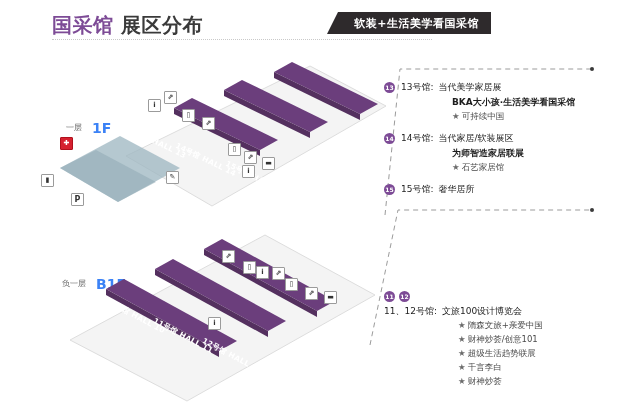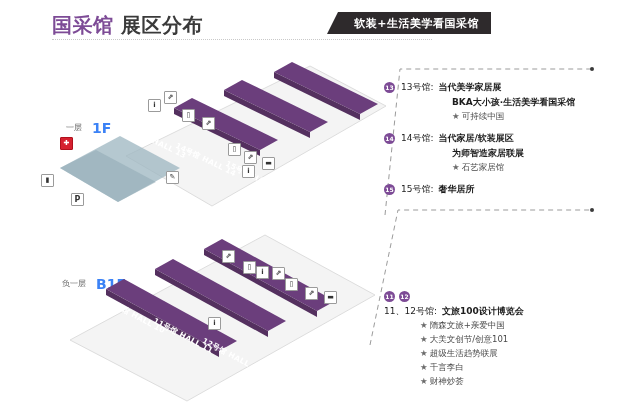--- a/index.html
+++ b/index.html
@@ -54,27 +54,27 @@
   .entry{position:relative;margin-bottom:4px;}
   .row{display:flex;align-items:flex-start;}
   .dot{flex:0 0 auto;width:11px;height:11px;border-radius:50%;
        background:#7d4b96;color:#fff;font-size:6px;font-weight:bold;
        display:flex;align-items:center;justify-content:center;
        margin-top:1px;margin-right:6px;line-height:1;}
   .dots2{display:flex;margin-bottom:3px;}
   .dots2 .dot{margin-right:4px;}
   .hname{flex:0 0 auto;font-size:9px;font-weight:normal;color:#1d1d1d;
          white-space:nowrap;margin-right:5px;}
-  .hdesc{font-size:9px;font-weight:bold;color:#1d1d1d;white-space:nowrap;}
+  .hdesc{font-size:9px;font-weight:normal;color:#1d1d1d;white-space:nowrap;}
   .sub{font-size:9px;font-weight:bold;color:#1d1d1d;white-space:nowrap;
        margin-left:68px;margin-top:2px;}
   .star{font-size:8.5px;color:#4a4a4a;white-space:nowrap;
         margin-left:68px;margin-top:2px;}
   .star .s{color:#6b6b6b;margin-right:2px;}
-  .wide .sub,.wide .star{margin-left:36px;}
+  .wide .sub,.wide .star{margin-left:74px;}
 </style>
 </head>
 <body>
 
 <div id="page">
 
   <div class="header">
     <div class="title">
       <span class="t-accent">国采馆</span>
       <span class="t-main">展区分布</span>
@@ -199,21 +199,21 @@
       <div class="entry">
         <div class="dots2">
           <span class="dot">11</span>
           <span class="dot">12</span>
         </div>
         <div class="row">
           <span class="hname">11、12号馆:</span>
           <span class="hdesc">文旅100设计博览会</span>
         </div>
         <div class="star"><span class="s">★</span><span>隋森文旅+亲爱中国</span></div>
-        <div class="star"><span class="s">★</span><span>大美文创节/创意101</span></div>
+        <div class="star"><span class="s">★</span><span>财神炒荟/创意101</span></div>
         <div class="star"><span class="s">★</span><span>超级生活趋势联展</span></div>
         <div class="star"><span class="s">★</span><span>千言李白</span></div>
         <div class="star"><span class="s">★</span><span>财神炒荟</span></div>
       </div>
     </div>
 
   </div>
 </div>
 
 </body></html>

